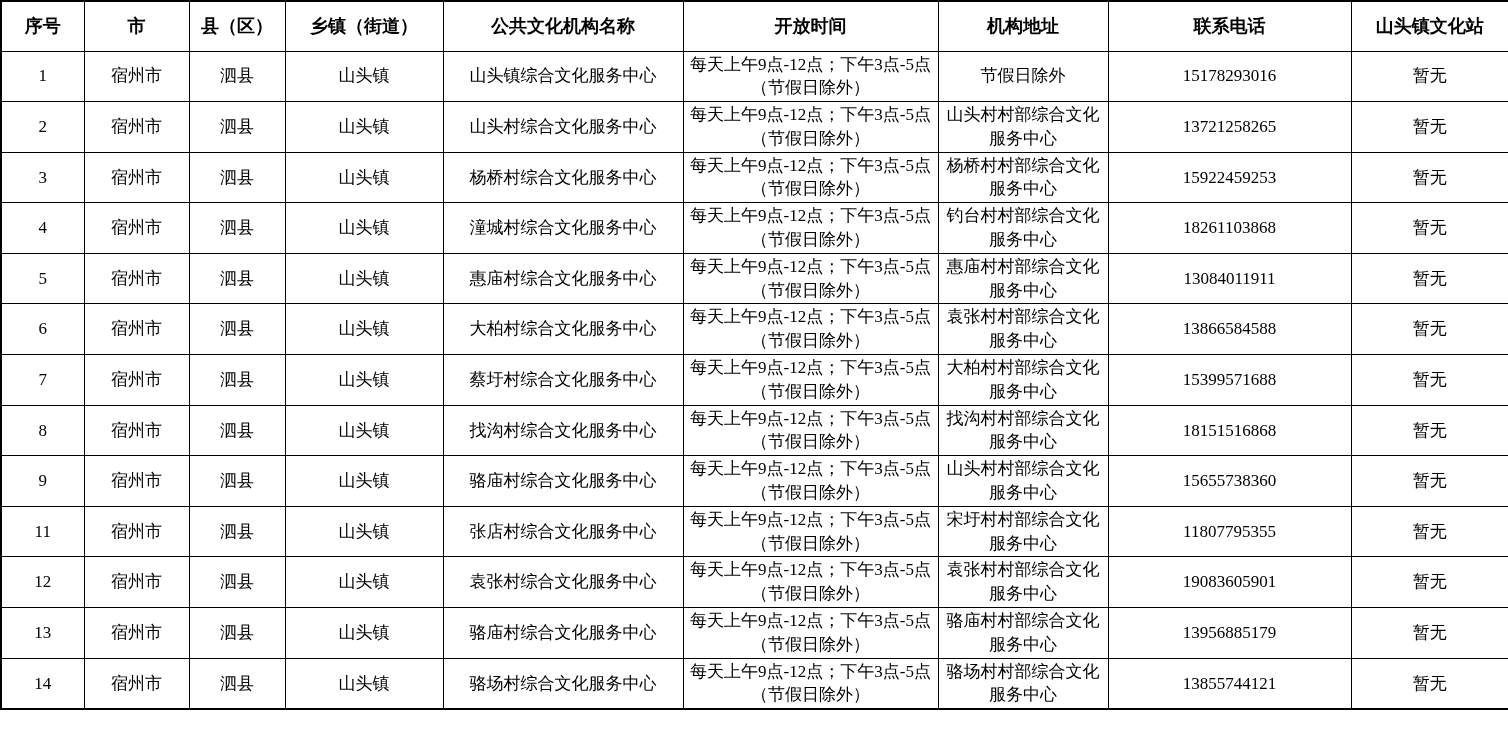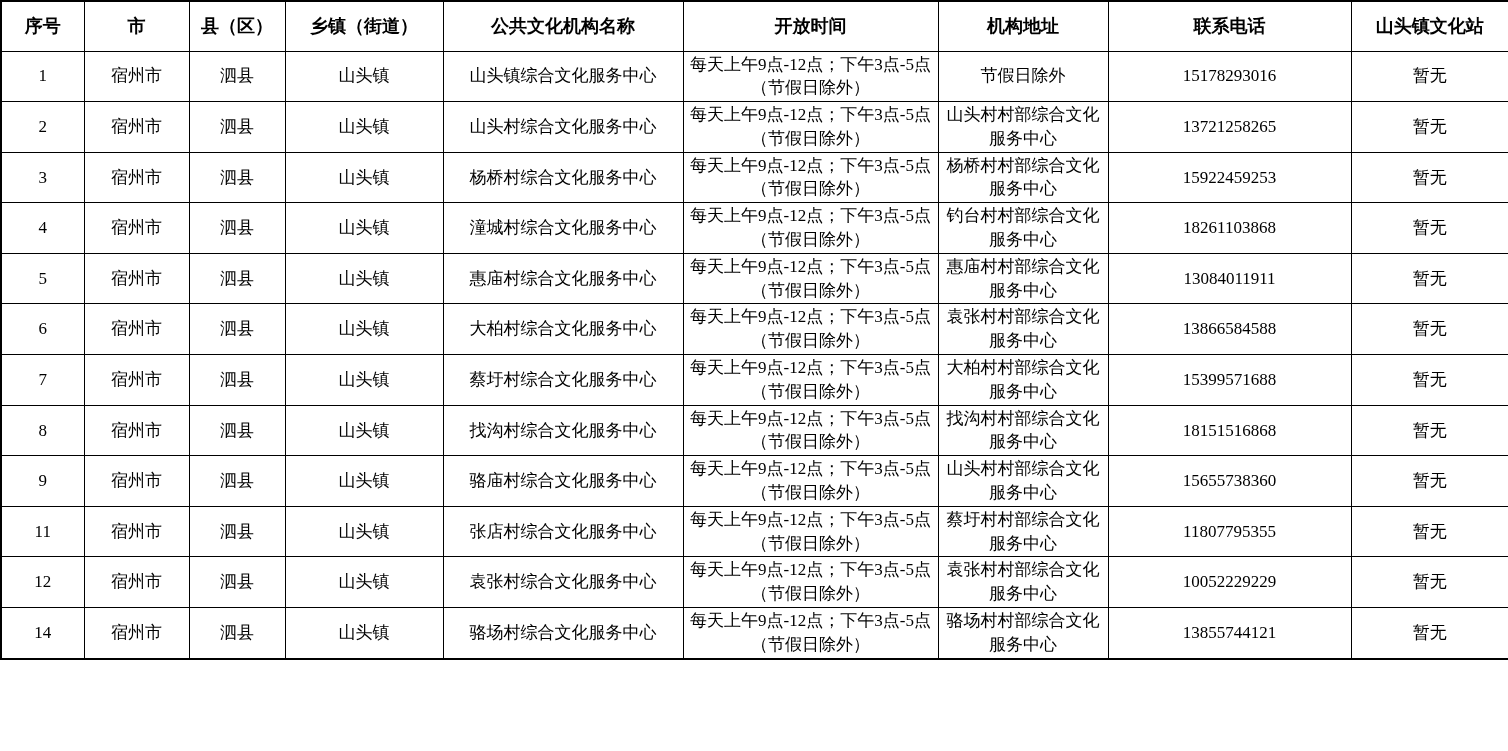--- a/index.html
+++ b/index.html
@@ -181,33 +181,44 @@
           <td>15655738360</td>
           <td>暂无</td>
         </tr>
         <tr>
           <td>11</td>
           <td>宿州市</td>
           <td>泗县</td>
           <td>山头镇</td>
           <td>张店村综合文化服务中心</td>
           <td>每天上午9点-12点；下午3点-5点（节假日除外）</td>
-          <td>蔡圩村村部综合文化服务中心</td>
+          <td>宋圩村村部综合文化服务中心</td>
           <td>11807795355</td>
           <td>暂无</td>
         </tr>
         <tr>
           <td>12</td>
           <td>宿州市</td>
           <td>泗县</td>
           <td>山头镇</td>
           <td>袁张村综合文化服务中心</td>
           <td>每天上午9点-12点；下午3点-5点（节假日除外）</td>
           <td>袁张村村部综合文化服务中心</td>
-          <td>10052229229</td>
+          <td>19083605901</td>
+          <td>暂无</td>
+        </tr>
+        <tr>
+          <td>13</td>
+          <td>宿州市</td>
+          <td>泗县</td>
+          <td>山头镇</td>
+          <td>骆庙村综合文化服务中心</td>
+          <td>每天上午9点-12点；下午3点-5点（节假日除外）</td>
+          <td>骆庙村村部综合文化服务中心</td>
+          <td>13956885179</td>
           <td>暂无</td>
         </tr>
         <tr>
           <td>14</td>
           <td>宿州市</td>
           <td>泗县</td>
           <td>山头镇</td>
           <td>骆场村综合文化服务中心</td>
           <td>每天上午9点-12点；下午3点-5点（节假日除外）</td>
           <td>骆场村村部综合文化服务中心</td>

